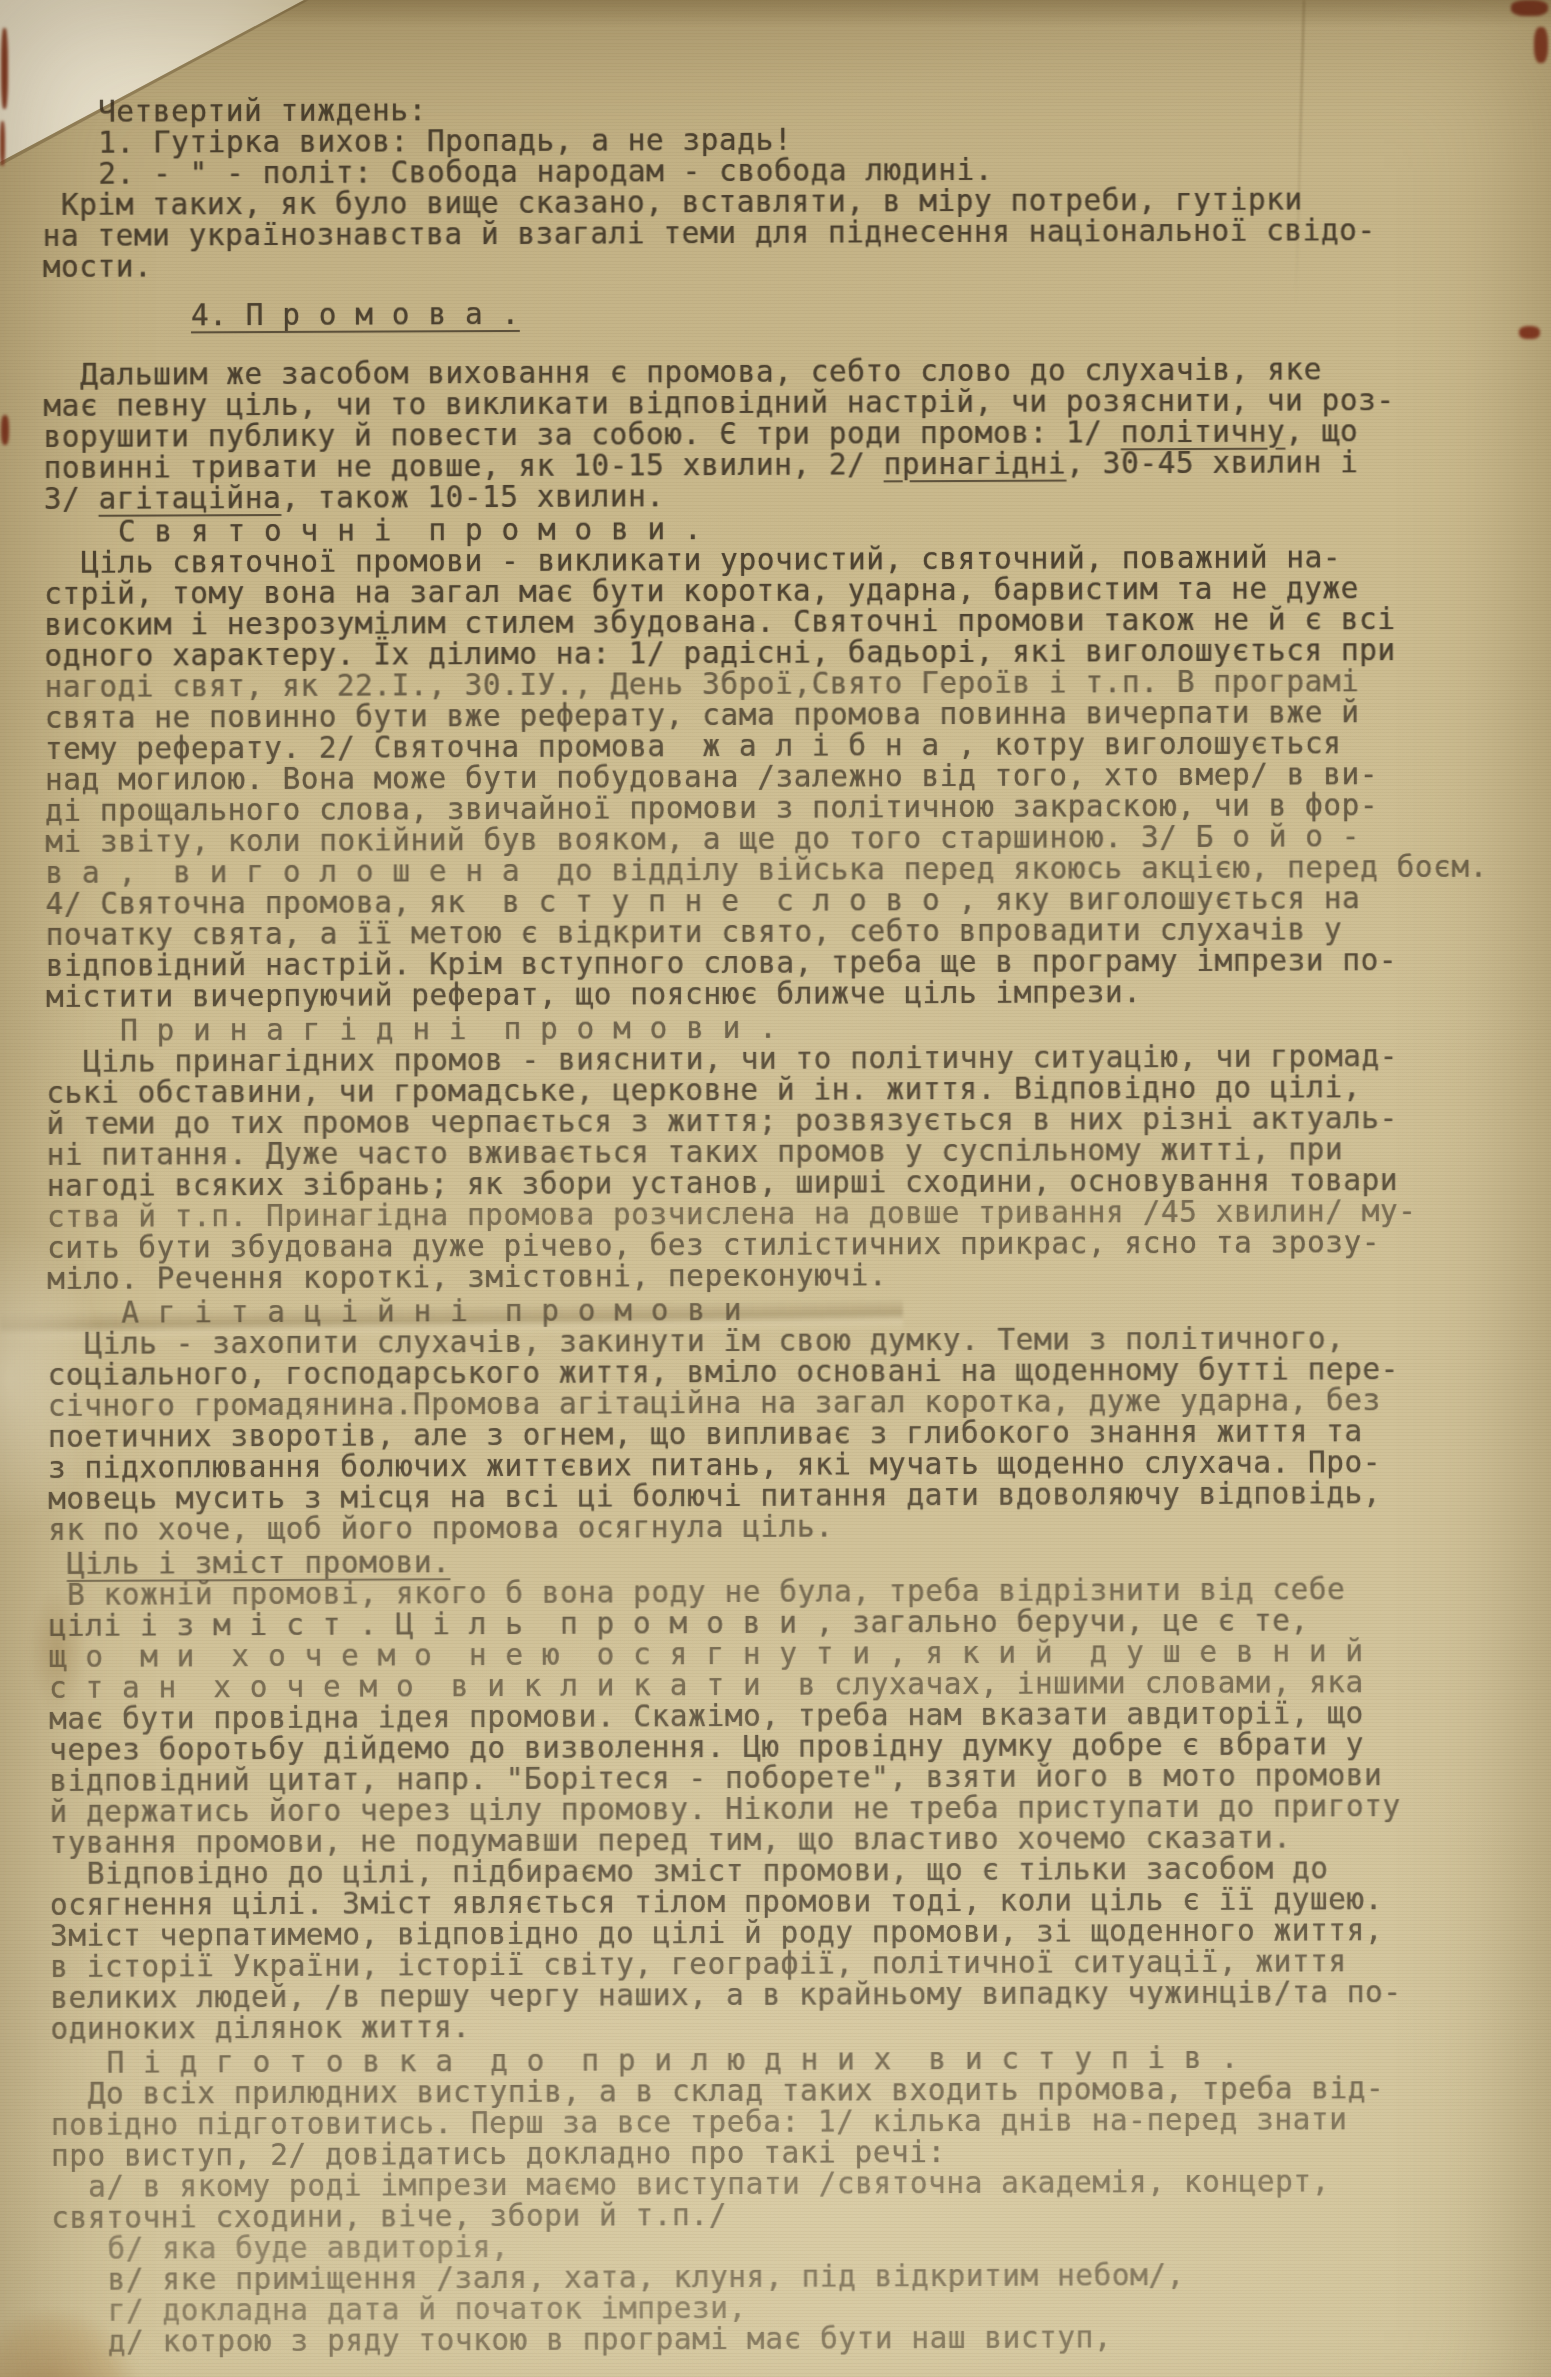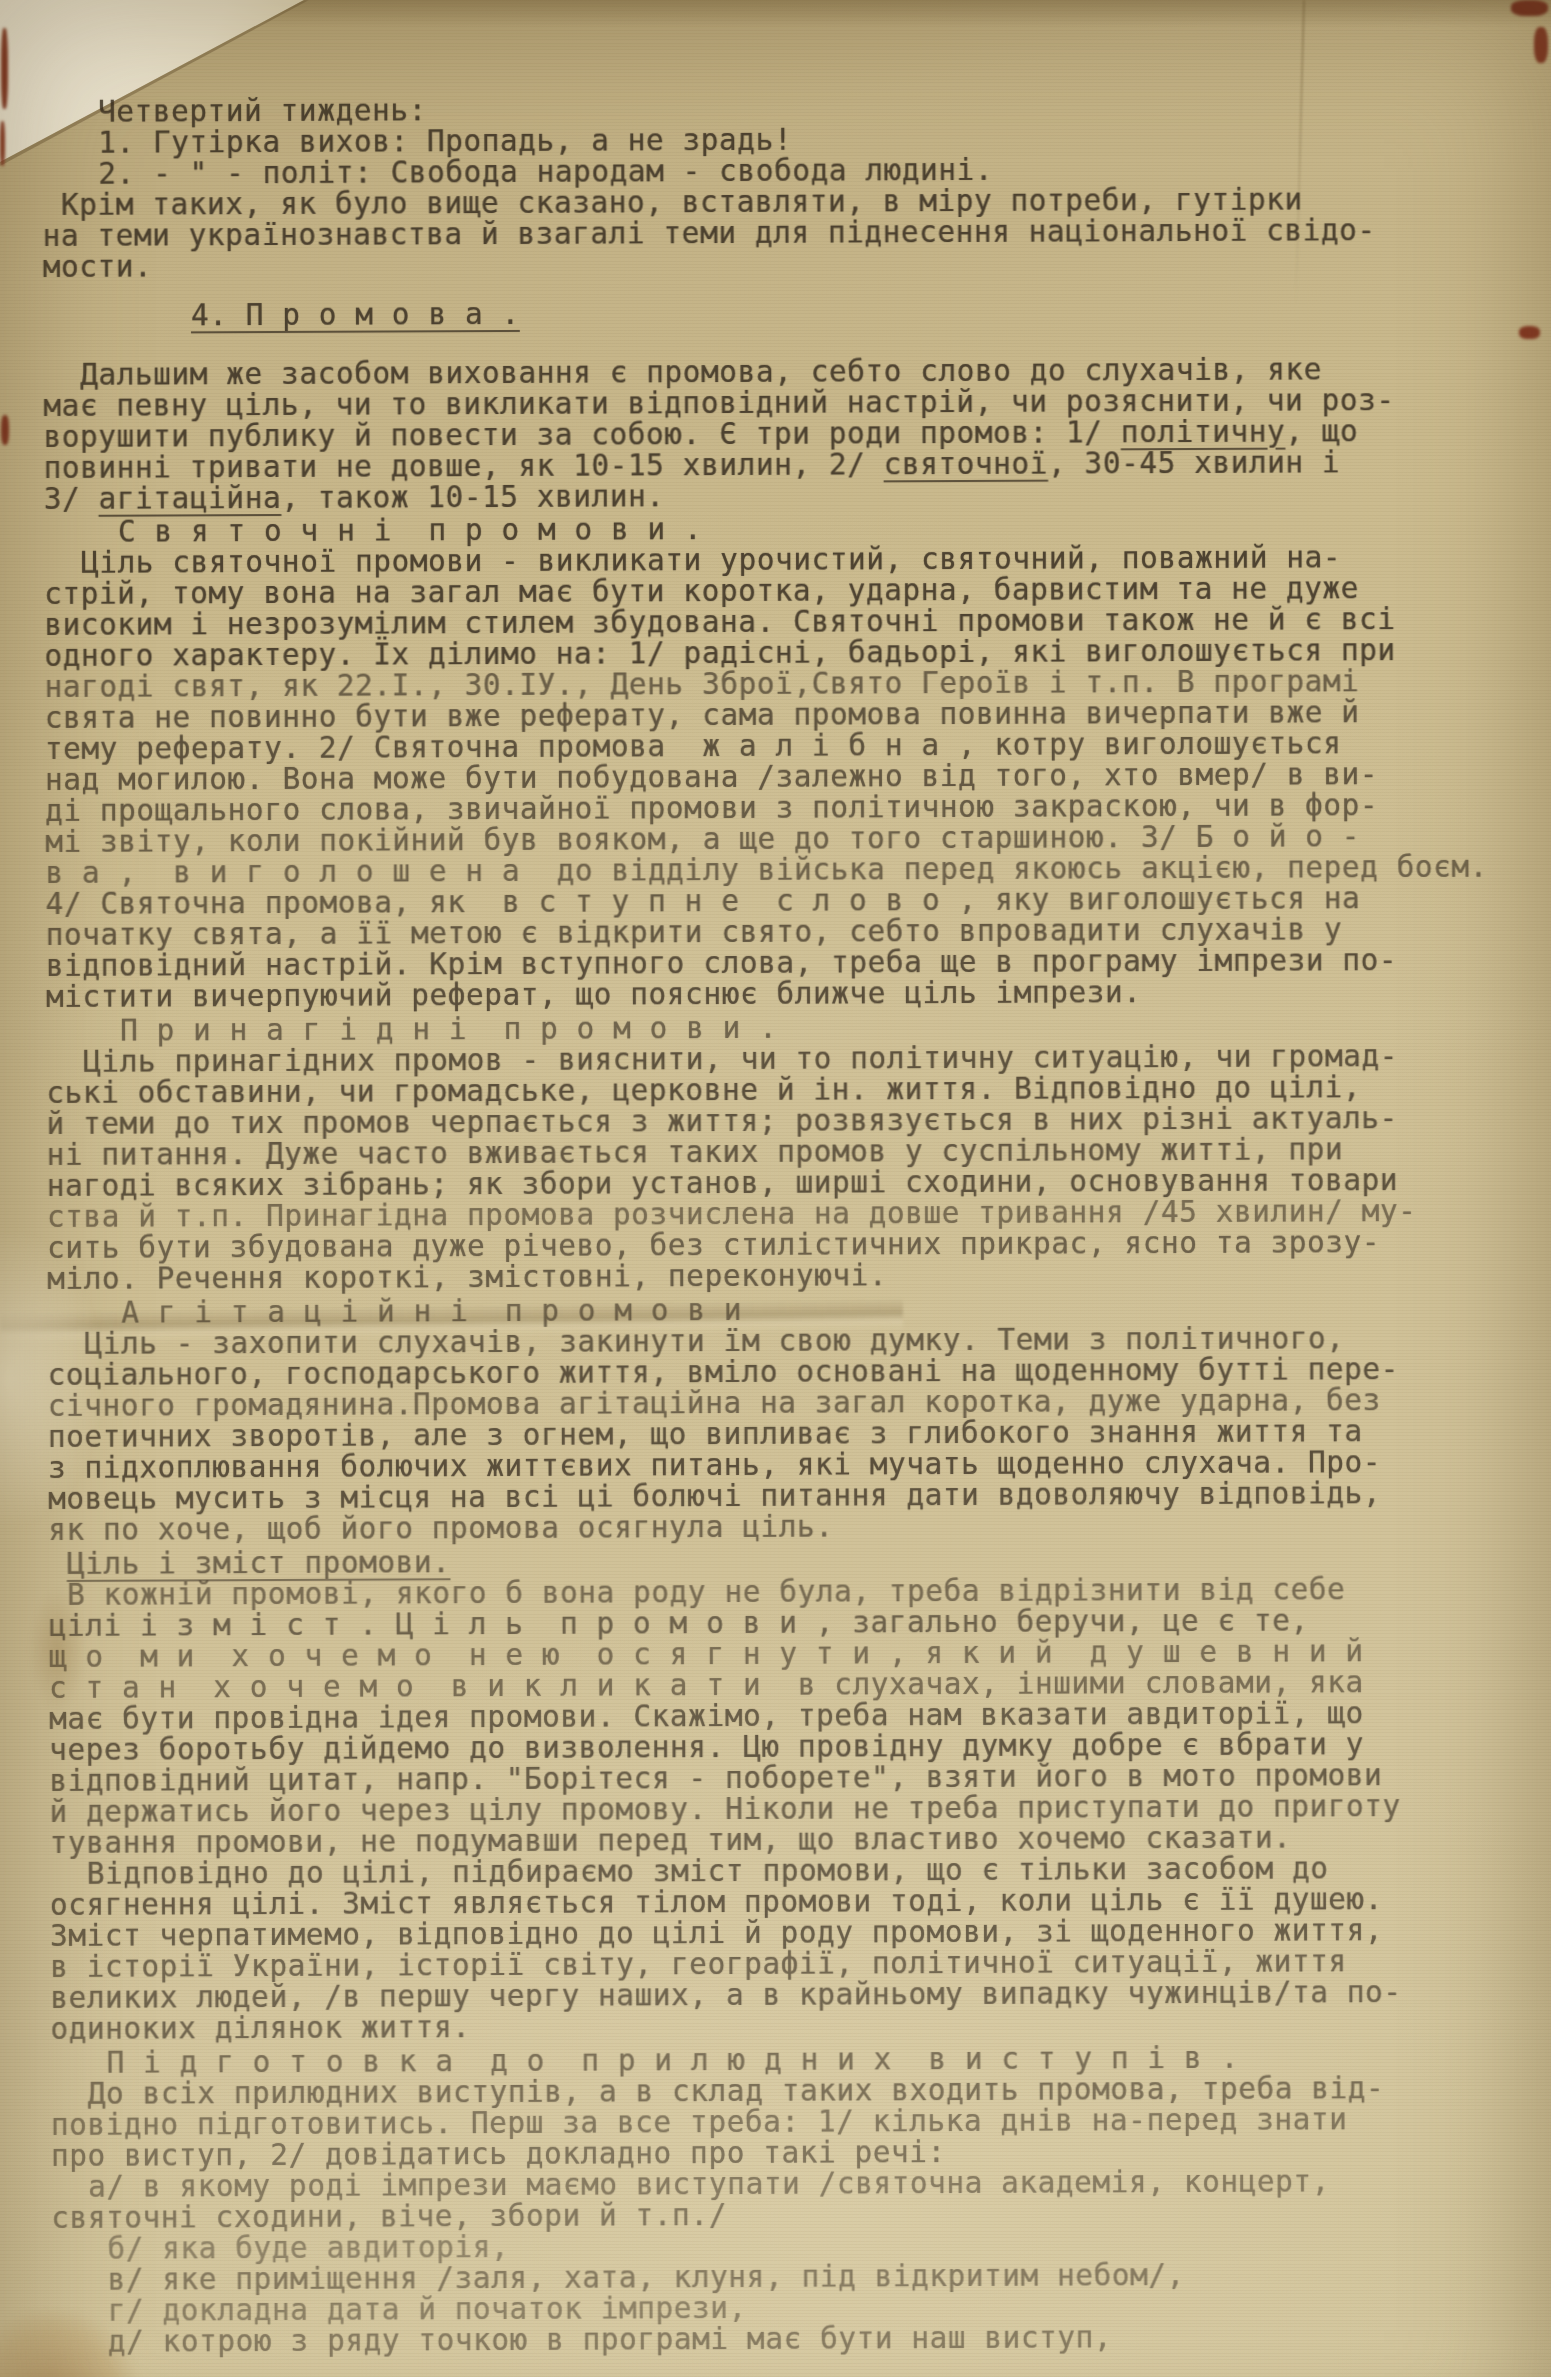--- a/index.html
+++ b/index.html
@@ -88,21 +88,21 @@
       <div class="tl" style="padding-left: 56px;">Четвертий тиждень:</div>
       <div class="tl" style="padding-left: 56px;">1. Гутірка вихов: Пропадь, а не зрадь!</div>
       <div class="tl" style="padding-left: 56px;">2. - " - політ: Свобода народам - свобода людині.</div>
       <div class="tl" style="padding-left: 18.5px;">Крім таких, як було вище сказано, вставляти, в міру потреби, гутірки</div>
       <div class="tl" style="padding-left: 0px;">на теми українознавства й взагалі теми для піднесення національної свідо-</div>
       <div class="tl" style="padding-left: 0px;">мости.</div>
       <div class="tl ul" style="padding-left: 148px; margin-top: 18px;">4. П р о м о в а .</div>
       <div class="tl" style="padding-left: 37px; margin-top: 27.6px;">Дальшим же засобом виховання є промова, себто слово до слухачів, яке</div>
       <div class="tl" style="padding-left: 0px;">має певну ціль, чи то викликати відповідний настрій, чи розяснити, чи роз-</div>
       <div class="tl" style="padding-left: 0px;"><span>ворушити публику й повести за собою. Є три роди промов: 1/ </span><span class="u">політичну</span><span>, що</span></div>
-      <div class="tl" style="padding-left: 0px;"><span>повинні тривати не довше, як 10-15 хвилин, 2/ </span><span class="u">святочної</span><span>, 30-45 хвилин і</span></div>
+      <div class="tl" style="padding-left: 0px;"><span>повинні тривати не довше, як 10-15 хвилин, 2/ </span><span class="u">принагідні</span><span>, 30-45 хвилин і</span></div>
       <div class="tl" style="padding-left: 0px;"><span>3/ </span><span class="u">агітаційна</span><span>, також 10-15 хвилин.</span></div>
       <div class="tl" style="padding-left: 74px; margin-top: 2.9px;">С в я т о ч н і  п р о м о в и .</div>
       <div class="tl" style="padding-left: 37px;">Ціль святочної промови - викликати урочистий, святочний, поважний на-</div>
       <div class="tl" style="padding-left: 0px;">стрій, тому вона на загал має бути коротка, ударна, барвистим та не дуже</div>
       <div class="tl" style="padding-left: 0px;">високим і незрозумілим стилем збудована. Святочні промови також не й є всі</div>
       <div class="tl" style="padding-left: 0px;">одного характеру. Їх ділимо на: 1/ радісні, бадьорі, які виголошується при</div>
       <div class="tl" style="padding-left: 0px; opacity: 0.62;">нагоді свят, як 22.І., 30.ІУ., День Зброї,Свято Героїв і т.п. В програмі</div>
       <div class="tl" style="padding-left: 0px; opacity: 0.7;">свята не повинно бути вже реферату, сама промова повинна вичерпати вже й</div>
       <div class="tl" style="padding-left: 0px; opacity: 0.72;">тему реферату. 2/ Святочна промова  ж а л і б н а , котру виголошується</div>
       <div class="tl" style="padding-left: 0px; opacity: 0.68;">над могилою. Вона може бути побудована /залежно від того, хто вмер/ в ви-</div>

